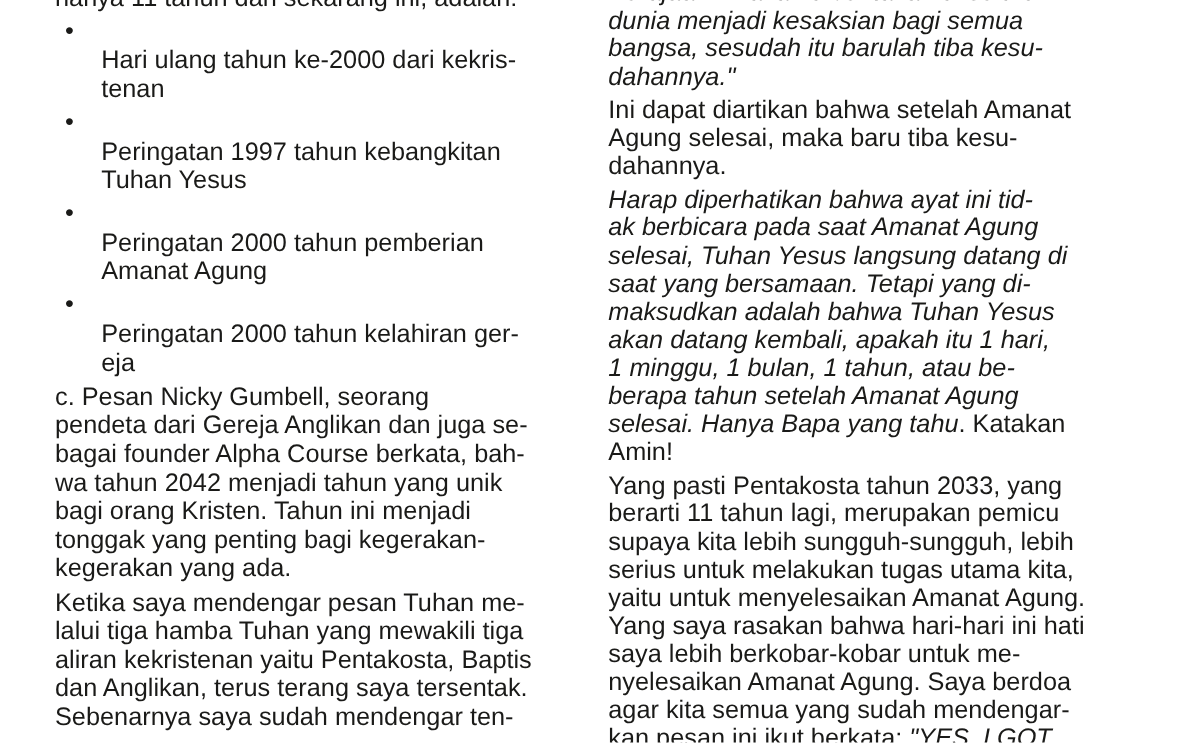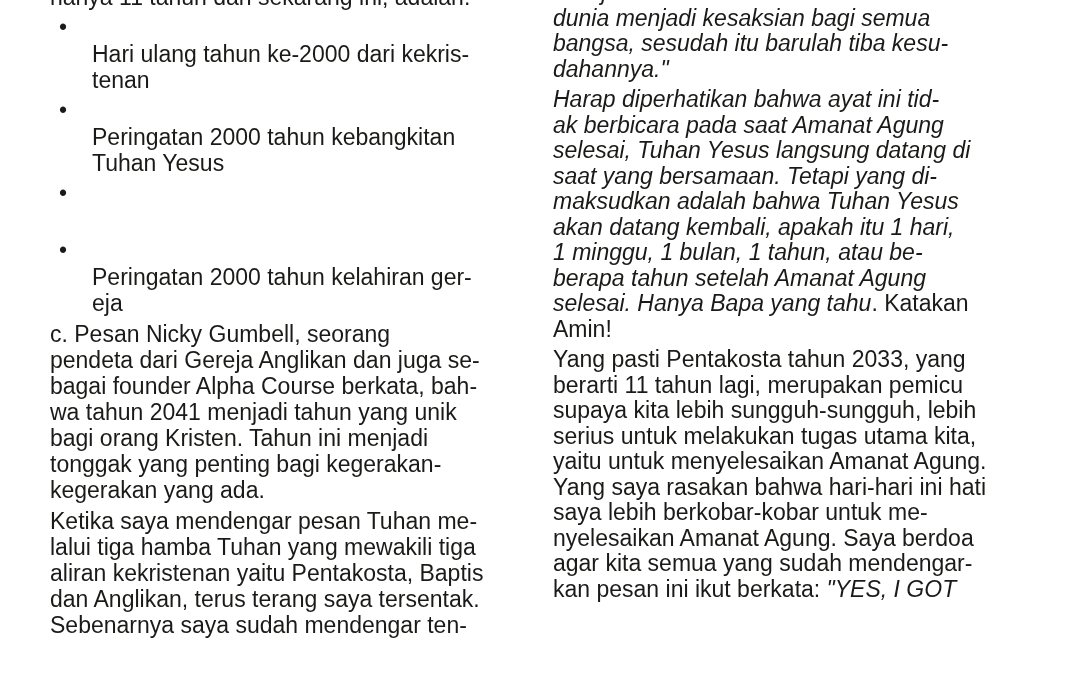--- a/index.html
+++ b/index.html
@@ -79,56 +79,60 @@
   <div class="col col-left">
 
     <p class="para">hanya 11 tahun dari sekarang ini, adalah:</p>
 
     <ul class="blist">
       <li class="bitem">
         <span class="bullet">•</span><span>Hari ulang tahun ke-2000 dari kekris-
 tenan</span>
       </li>
       <li class="bitem">
-        <span class="bullet">•</span><span>Peringatan 2000 tahun kebangkitan
+        <span class="bullet">•</span><span>Peringatan 1997 tahun kebangkitan
 Tuhan Yesus</span>
       </li>
       <li class="bitem">
-        <span class="bullet">•</span>
+        <span class="bullet">•</span><span>Peringatan 2000 tahun pemberian
+Amanat Agung</span>
       </li>
       <li class="bitem">
         <span class="bullet">•</span><span>Peringatan 2000 tahun kelahiran ger-
 eja</span>
       </li>
     </ul>
 
     <p class="para"><span class="bold">c. Pesan Nicky Gumbell</span><span>, seorang
 pendeta dari Gereja Anglikan dan juga se-
 bagai founder Alpha Course berkata, bah-
-wa tahun 2041 menjadi tahun yang unik
+wa tahun 2042 menjadi tahun yang unik
 bagi orang Kristen. Tahun ini menjadi
 tonggak yang penting bagi kegerakan-
 kegerakan yang ada.</span></p>
 
 
     <p class="para">Ketika saya mendengar pesan Tuhan me-
 lalui tiga hamba Tuhan yang mewakili tiga
 aliran kekristenan yaitu Pentakosta, Baptis
 dan Anglikan, terus terang saya tersentak.
 Sebenarnya saya sudah mendengar ten-</p>
 
   </div>
 
   <div class="col col-right">
 
     <p class="para italic">Kerajaan ini akan diberitakan di seluruh
 dunia menjadi kesaksian bagi semua
 bangsa, sesudah itu barulah tiba kesu-
 dahannya."</p>
 
+    <p class="para">Ini dapat diartikan bahwa setelah Amanat
+Agung selesai, maka baru tiba kesu-
+dahannya.</p>
 
     <p class="para"><span class="boldital">Harap diperhatikan bahwa ayat ini tid-
 ak berbicara pada saat Amanat Agung
 selesai, Tuhan Yesus langsung datang di
 saat yang bersamaan. Tetapi yang di-
 maksudkan adalah bahwa Tuhan Yesus
 akan datang kembali, apakah itu 1 hari,
 1 minggu, 1 bulan, 1 tahun, atau be-
 berapa tahun setelah Amanat Agung
 selesai. Hanya Bapa yang tahu</span><span>. Katakan

